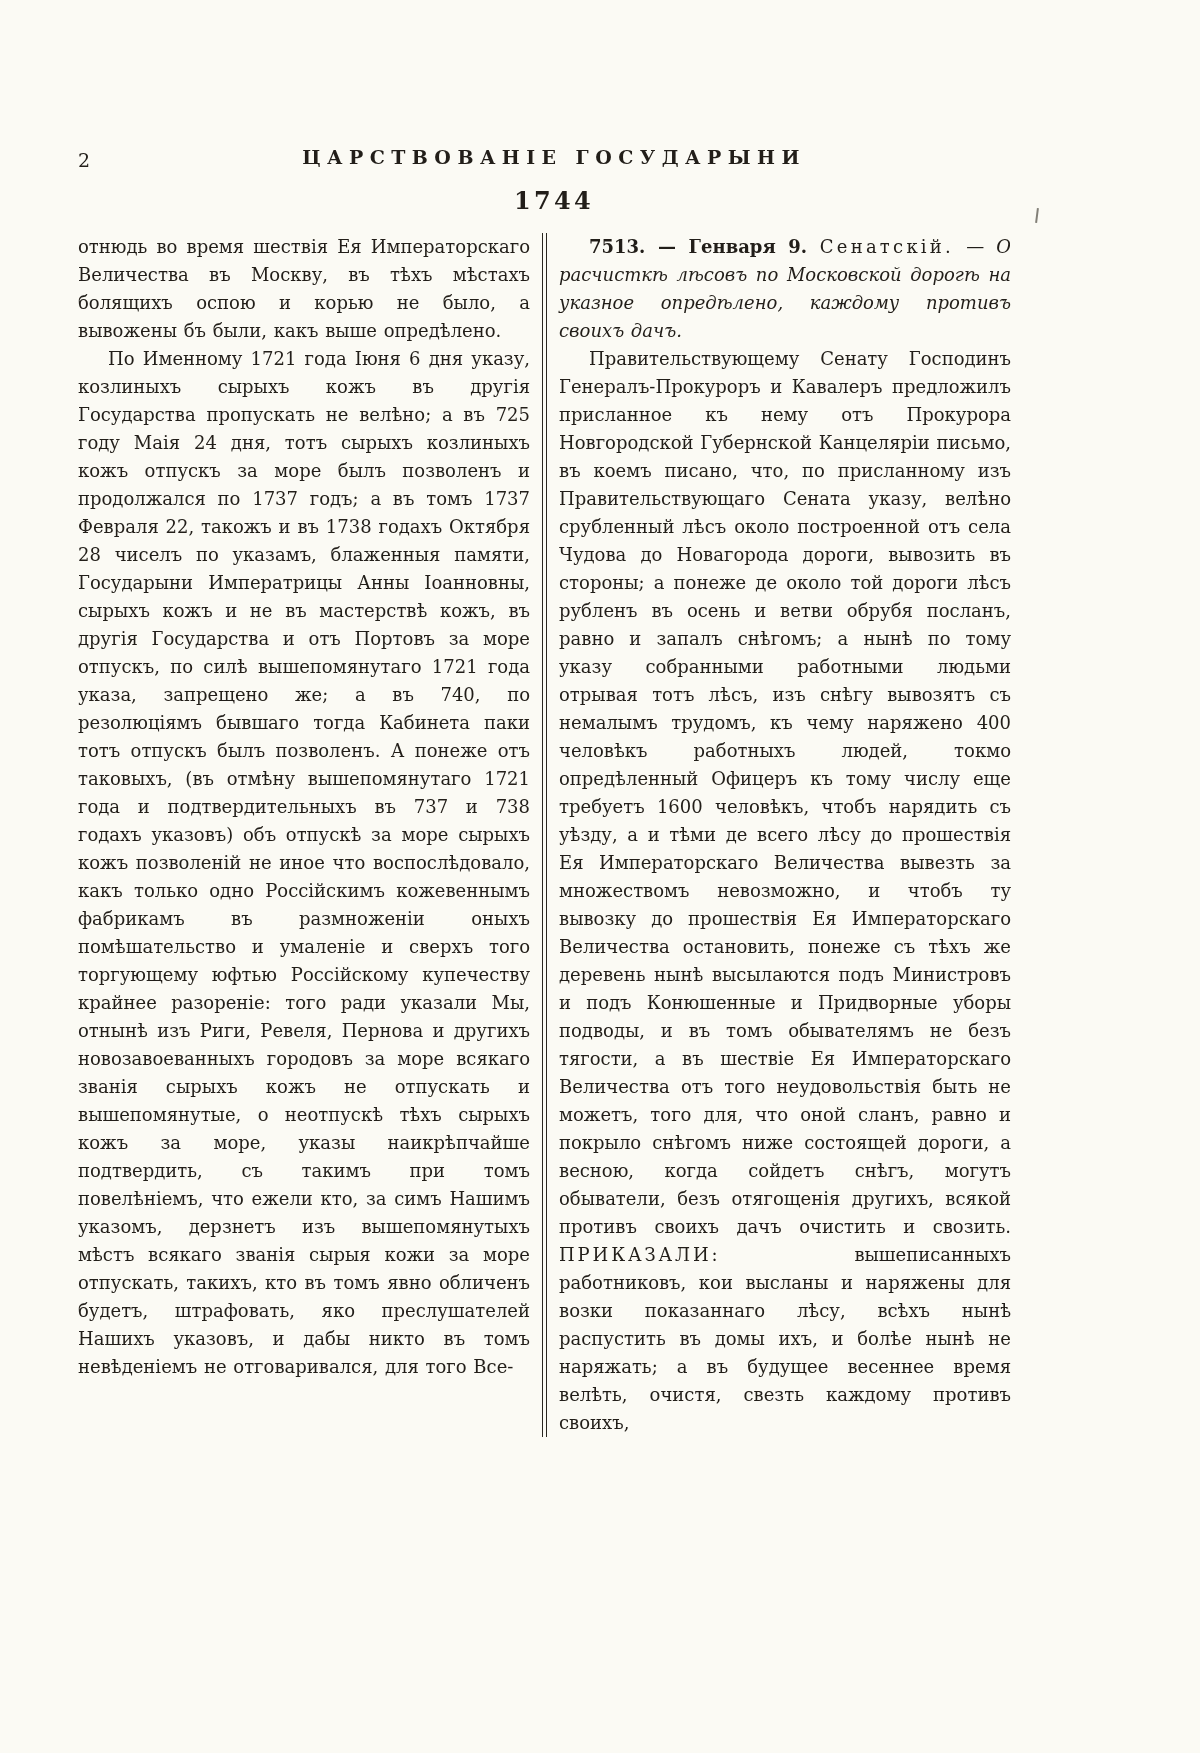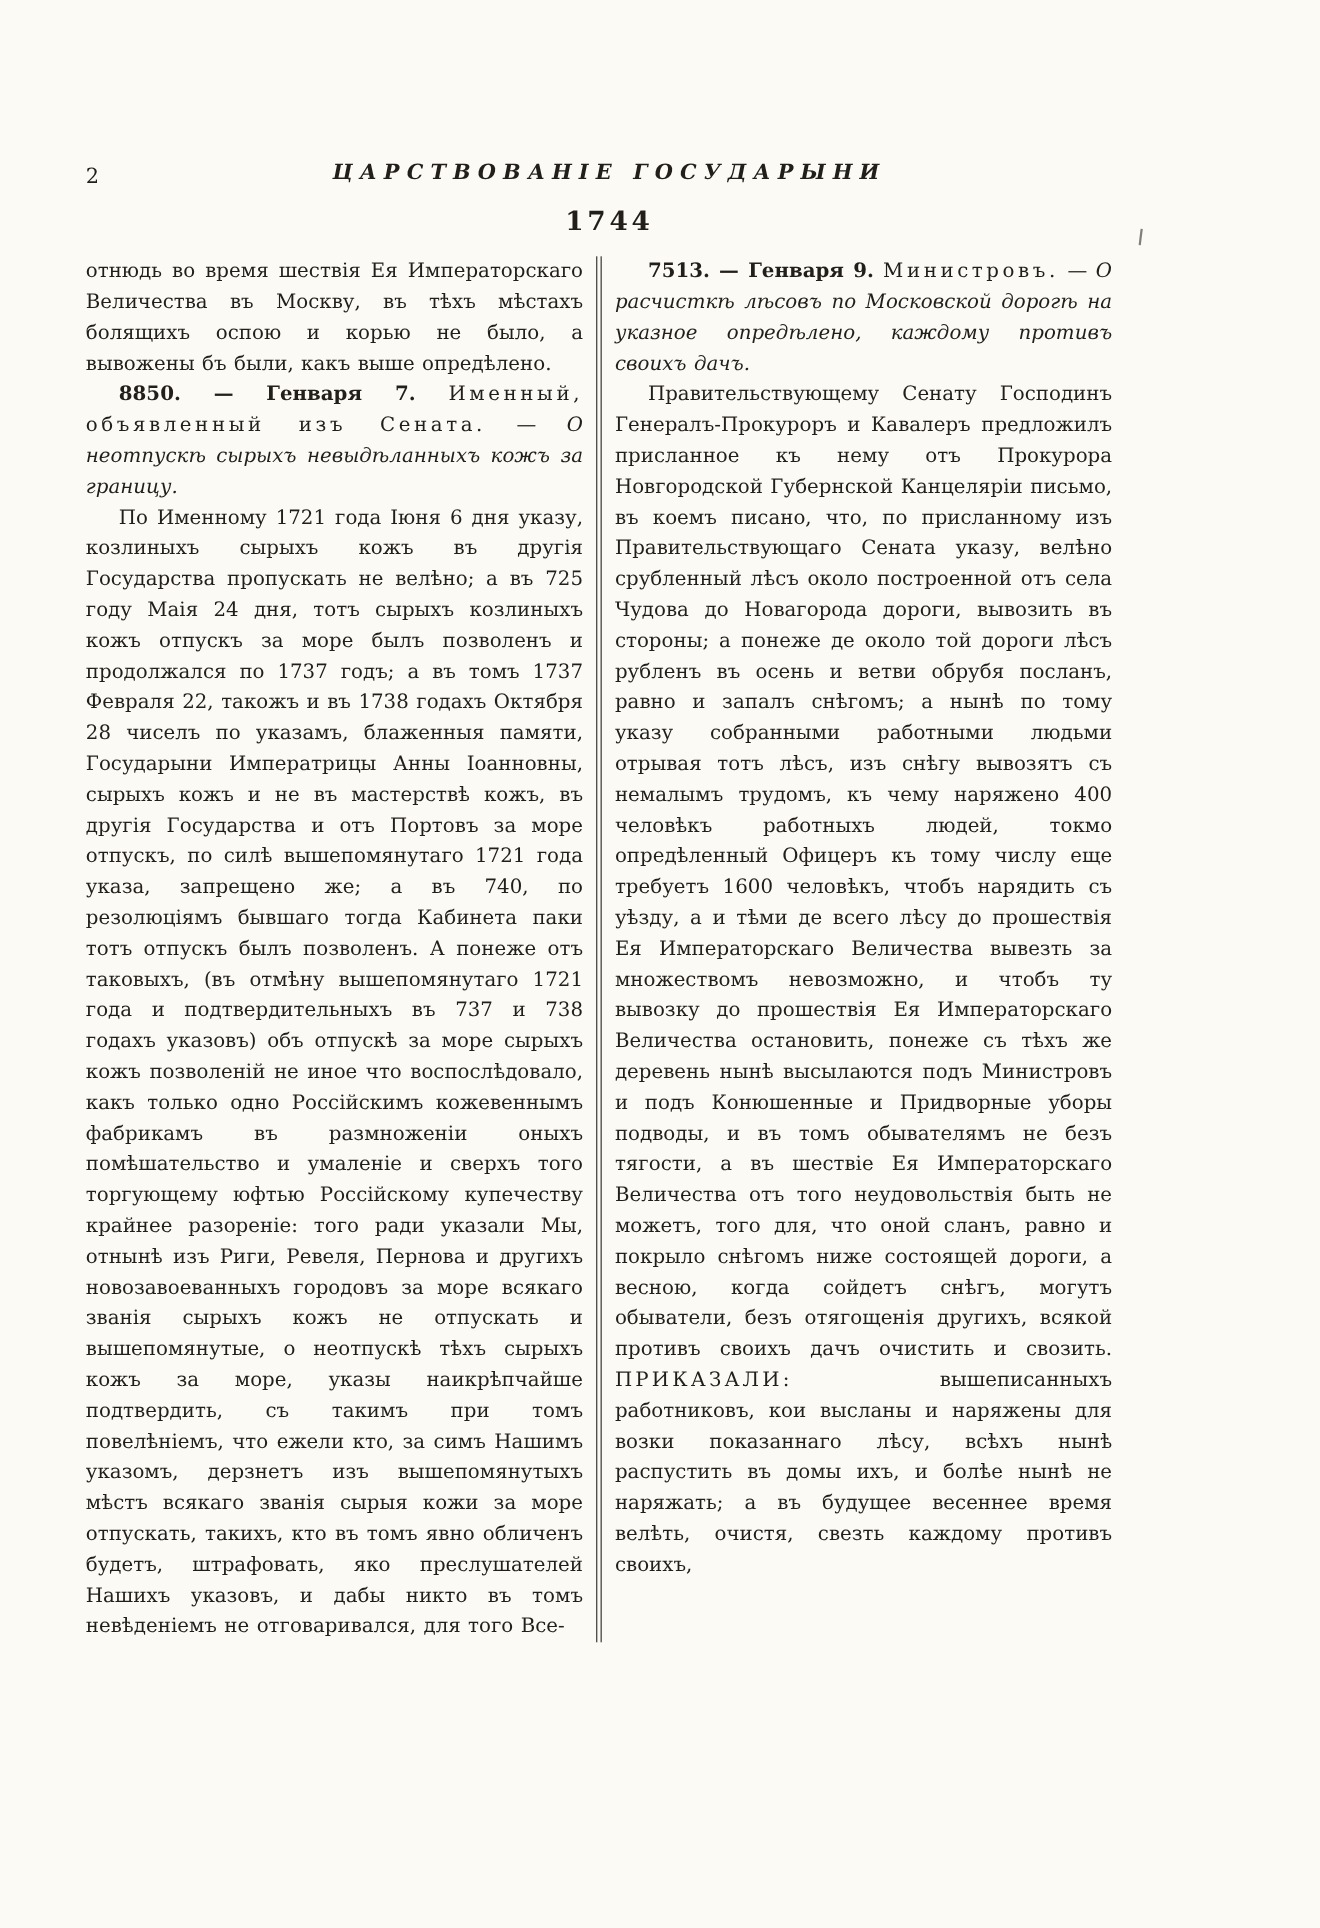--- a/index.html
+++ b/index.html
@@ -24,21 +24,20 @@
   .page-header{position:relative;text-align:center;height:30px;}
   .page-number{
     position:absolute;left:0;top:3px;
     font-size:19px;
   }
   .running-title{
     display:inline-block;margin:0;
     font-size:19px;font-weight:700;
     letter-spacing:0.34em;
     white-space:nowrap;
-    font-style:italic;
   }
   .year{
     text-align:center;
     font-weight:700;
     font-size:24px;
     letter-spacing:0.14em;
     margin-top:10px;
   }
   .columns{
     display:flex;
@@ -82,23 +81,22 @@
   <div class="artifact"></div>
   <div class="content">
     <header class="page-header">
       <span class="page-number">2</span>
       <h1 class="running-title">ЦАРСТВОВАНІЕ ГОСУДАРЫНИ</h1>
     </header>
     <div class="year">1744</div>
     <main class="columns">
       <section class="column left" id="col-left">
           <p class="para"><span class="seg-n">отнюдь во время шествія Ея Императорскаго Величества въ Москву, въ тѣхъ мѣстахъ болящихъ оспою и корью не было, а вывожены бъ были, какъ выше опредѣлено.</span></p>
-          <p class="para indent"><span class="seg-b">8850. — Генваря 7. </span><span class="seg-sp">Именный, объявленный изъ Сената.</span><span class="seg-n"> — </span><span class="seg-i">О неотпускѣ сырыхъ невыдѣланныхъ кожъ за границу.</span></p>
           <p class="para indent"><span class="seg-n">По Именному 1721 года Іюня 6 дня указу, козлиныхъ сырыхъ кожъ въ другія Государства пропускать не велѣно; а въ 725 году Маія 24 дня, тотъ сырыхъ козлиныхъ кожъ отпускъ за море былъ позволенъ и продолжался по 1737 годъ; а въ томъ 1737 Февраля 22, такожъ и въ 1738 годахъ Октября 28 чиселъ по указамъ, блаженныя памяти, Государыни Императрицы Анны Іоанновны, сырыхъ кожъ и не въ мастерствѣ кожъ, въ другія Государства и отъ Портовъ за море отпускъ, по силѣ вышепомянутаго 1721 года указа, запрещено же; а въ 740, по резолюціямъ бывшаго тогда Кабинета паки тотъ отпускъ былъ позволенъ. А понеже отъ таковыхъ, (въ отмѣну вышепомянутаго 1721 года и подтвердительныхъ въ 737 и 738 годахъ указовъ) объ отпускѣ за море сырыхъ кожъ позволеній не иное что воспослѣдовало, какъ только одно Россійскимъ кожевеннымъ фабрикамъ въ размноженіи оныхъ помѣшательство и умаленіе и сверхъ того торгующему юфтью Россійскому купечеству крайнее разореніе: того ради указали Мы, отнынѣ изъ Риги, Ревеля, Пернова и другихъ новозавоеванныхъ городовъ за море всякаго званія сырыхъ кожъ не отпускать и вышепомянутые, о неотпускѣ тѣхъ сырыхъ кожъ за море, указы наикрѣпчайше подтвердить, съ такимъ при томъ повелѣніемъ, что ежели кто, за симъ Нашимъ указомъ, дерзнетъ изъ вышепомянутыхъ мѣстъ всякаго званія сырыя кожи за море отпускать, такихъ, кто въ томъ явно обличенъ будетъ, штрафовать, яко преслушателей Нашихъ указовъ, и дабы никто въ томъ невѣденіемъ не отговаривался, для того Все-</span></p>
         </section>
       <div class="column-divider" style="border-left-color: rgb(42, 38, 32); border-right-color: rgb(42, 38, 32);"></div>
       <section class="column right" id="col-right">
-          <p class="para indent"><span class="seg-b">7513. — Генваря 9. </span><span class="seg-sp">Министровъ.</span><span class="seg-n"> — </span><span class="seg-i">О расчисткѣ лѣсовъ по Московской дорогѣ на указное опредѣлено, каждому противъ своихъ дачъ.</span></p>
+          <p class="para indent"><span class="seg-b">7513. — Генваря 9. </span><span class="seg-sp">Сенатскій.</span><span class="seg-n"> — </span><span class="seg-i">О расчисткѣ лѣсовъ по Московской дорогѣ на указное опредѣлено, каждому противъ своихъ дачъ.</span></p>
           <p class="para indent"><span class="seg-n">Правительствующему Сенату Господинъ Генералъ-Прокуроръ и Кавалеръ предложилъ присланное къ нему отъ Прокурора Новгородской Губернской Канцеляріи письмо, въ коемъ писано, что, по присланному изъ Правительствующаго Сената указу, велѣно срубленный лѣсъ около построенной отъ села Чудова до Новагорода дороги, вывозить въ стороны; а понеже де около той дороги лѣсъ рубленъ въ осень и ветви обрубя посланъ, равно и запалъ снѣгомъ; а нынѣ по тому указу собранными работными людьми отрывая тотъ лѣсъ, изъ снѣгу вывозятъ съ немалымъ трудомъ, къ чему наряжено 400 человѣкъ работныхъ людей, токмо опредѣленный Офицеръ къ тому числу еще требуетъ 1600 человѣкъ, чтобъ нарядить съ уѣзду, а и тѣми де всего лѣсу до прошествія Ея Императорскаго Величества вывезть за множествомъ невозможно, и чтобъ ту вывозку до прошествія Ея Императорскаго Величества остановить, понеже съ тѣхъ же деревень нынѣ высылаются подъ Министровъ и подъ Конюшенные и Придворные уборы подводы, и въ томъ обывателямъ не безъ тягости, а въ шествіе Ея Императорскаго Величества отъ того неудовольствія быть не можетъ, того для, что оной сланъ, равно и покрыло снѣгомъ ниже состоящей дороги, а весною, когда сойдетъ снѣгъ, могутъ обыватели, безъ отягощенія другихъ, всякой противъ своихъ дачъ очистить и свозить. </span><span class="seg-caps">ПРИКАЗАЛИ:</span><span class="seg-n"> вышеписанныхъ работниковъ, кои высланы и наряжены для возки показаннаго лѣсу, всѣхъ нынѣ распустить въ домы ихъ, и болѣе нынѣ не наряжать; а въ будущее весеннее время велѣть, очистя, свезть каждому противъ своихъ,</span></p>
         </section>
     </main>
   </div>
 </div>
 
 </body></html>

